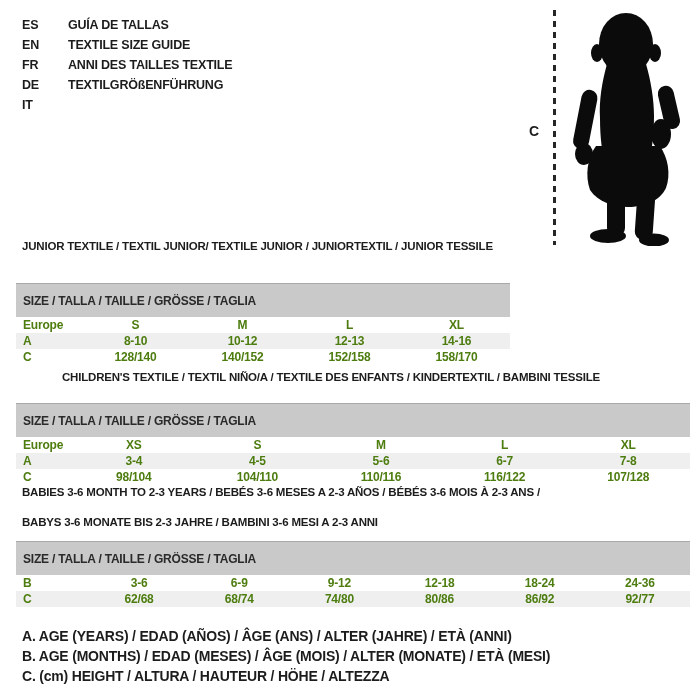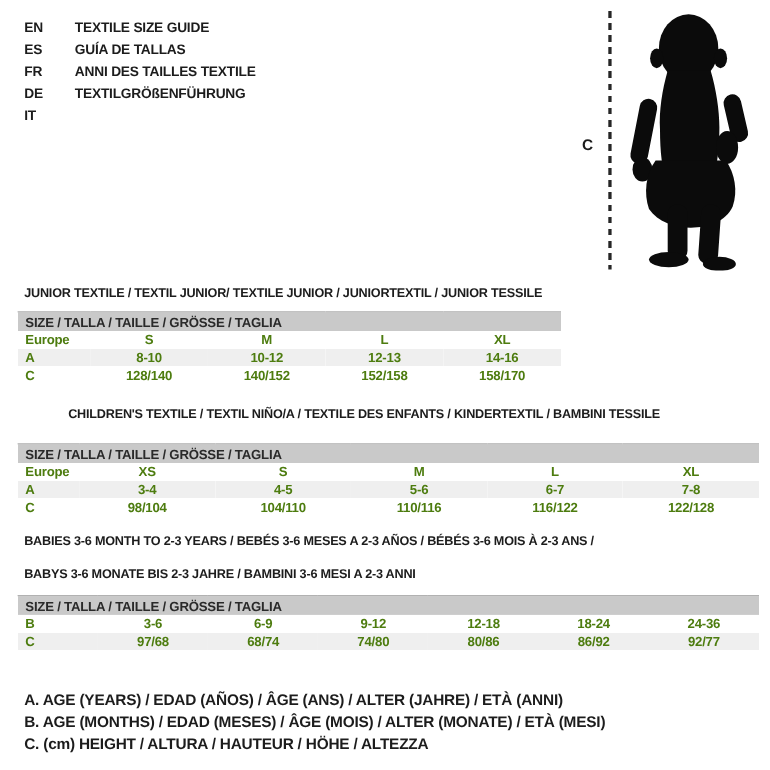--- a/index.html
+++ b/index.html
@@ -17,54 +17,54 @@
   
   .measure-line{
     left:553px;top:10px;width:3px;height:235px;
     background:repeating-linear-gradient(180deg,#262626 0 6px,transparent 6px 11px);
   }
   .c-label{left:529px;top:123px;font-size:14px;font-weight:700;}
   .baby-svg{left:562px;top:8px;}
 
   
   .sec-title{left:22px;font-size:11.5px;font-weight:700;letter-spacing:-0.2px;white-space:nowrap;}
-  .s1-title{top:240px;margin-top:21px;}
+  .s1-title{top:240px;}
   .s2-title{top:371px;margin-left:40px;}
   .s3-title1{top:486px;}
   .s3-title2{top:516px;}
 
   
   table{border-collapse:collapse;table-layout:fixed;font-size:12px;letter-spacing:-0.2px;}
   .t1{left:16px;top:283px;width:494px;}
   .t2{left:16px;top:403px;width:674px;}
   .t3{left:16px;top:541px;width:674px;}
   td{padding:0;text-align:center;font-weight:700;color:#4d7c0f;height:16px;white-space:nowrap;overflow:hidden;}
   td.rowlab{text-align:left;padding-left:7px;}
   tr.hdr td{
-    background:#c9c9c9;border-top:1px solid #a9a9a9;height:17px;
+    background:#c9c9c9;border-top:1px solid #a9a9a9;height:33px;
     text-align:left;padding-left:7px;font-weight:700;color:#2a2a2a;
   }
   tr.shade td{background:#efefef;}
 
   
   .footnotes{left:22px;top:626px;font-size:14px;font-weight:700;letter-spacing:-0.2px;line-height:20px;white-space:nowrap;}
 </style>
 </head>
 <body>
 
 <div>
 
   <div class="abs lang-list">
     <div class="lang-row">
+      <span>ES</span>
+      <span>GUÍA DE TALLAS</span>
+    </div>
+    <div class="lang-row">
       <span>EN</span>
       <span>TEXTILE SIZE GUIDE</span>
-    </div>
-    <div class="lang-row">
-      <span>ES</span>
-      <span>GUÍA DE TALLAS</span>
     </div>
     <div class="lang-row">
       <span>FR</span>
       <span>ANNI DES TAILLES TEXTILE</span>
     </div>
     <div class="lang-row">
       <span>DE</span>
       <span>TEXTILGRÖßENFÜHRUNG</span>
     </div>
     <div class="lang-row">
@@ -158,21 +158,21 @@
       <td>5-6</td>
       <td>6-7</td>
       <td>7-8</td>
     </tr>
     <tr>
       <td class="rowlab">C</td>
       <td>98/104</td>
       <td>104/110</td>
       <td>110/116</td>
       <td>116/122</td>
-      <td>122/128</td>
+      <td>107/128</td>
     </tr>
   </tbody>
     </table>
 
   <div class="abs sec-title s3-title1">BABIES 3-6 MONTH TO 2-3 YEARS / BEBÉS 3-6 MESES A 2-3 AÑOS / BÉBÉS 3-6 MOIS À 2-3 ANS /</div>
   <div class="abs sec-title s3-title2">BABYS 3-6 MONATE BIS 2-3 JAHRE / BAMBINI 3-6 MESI A 2-3 ANNI</div>
   <table class="abs t3">
     <colgroup>
         <col style="width:73px">
         <col>
@@ -190,21 +190,21 @@
       <td class="rowlab">B</td>
       <td>3-6</td>
       <td>6-9</td>
       <td>9-12</td>
       <td>12-18</td>
       <td>18-24</td>
       <td>24-36</td>
     </tr>
     <tr class="shade">
       <td class="rowlab">C</td>
-      <td>97/68</td>
+      <td>62/68</td>
       <td>68/74</td>
       <td>74/80</td>
       <td>80/86</td>
       <td>86/92</td>
       <td>92/77</td>
     </tr>
   </tbody>
     </table>
 
   <div class="abs footnotes">

